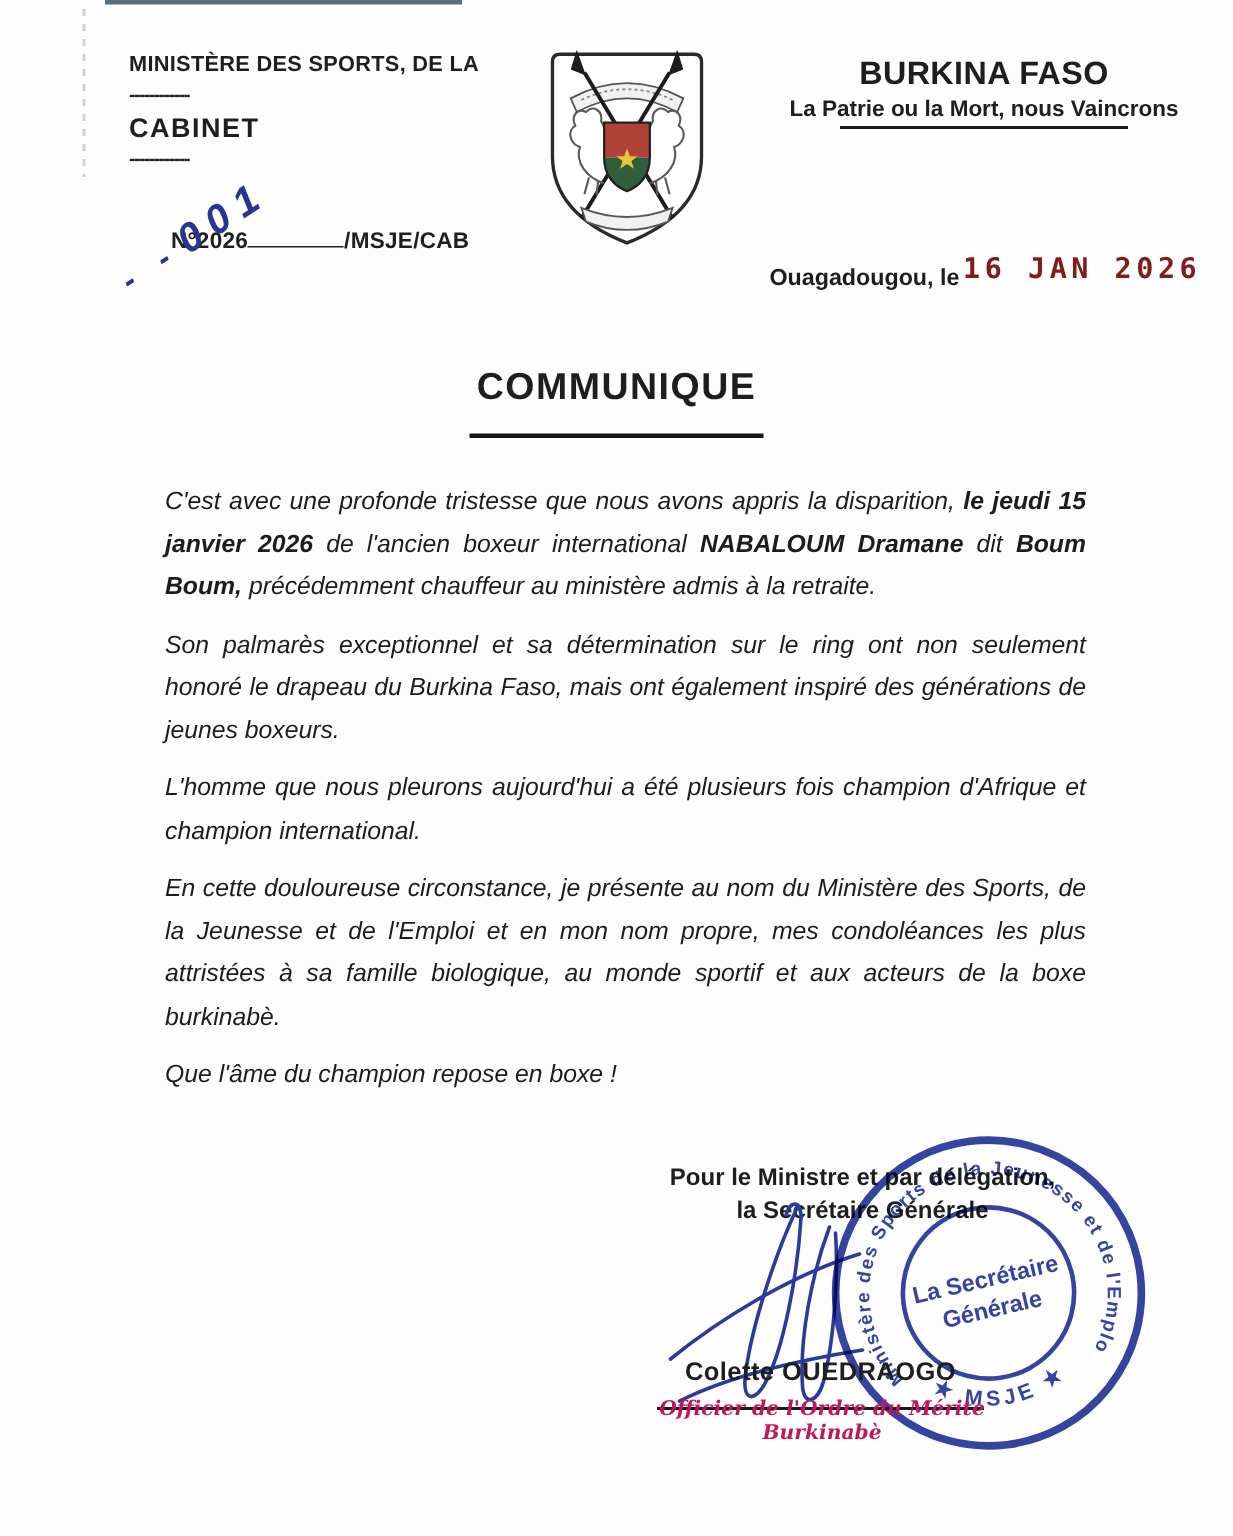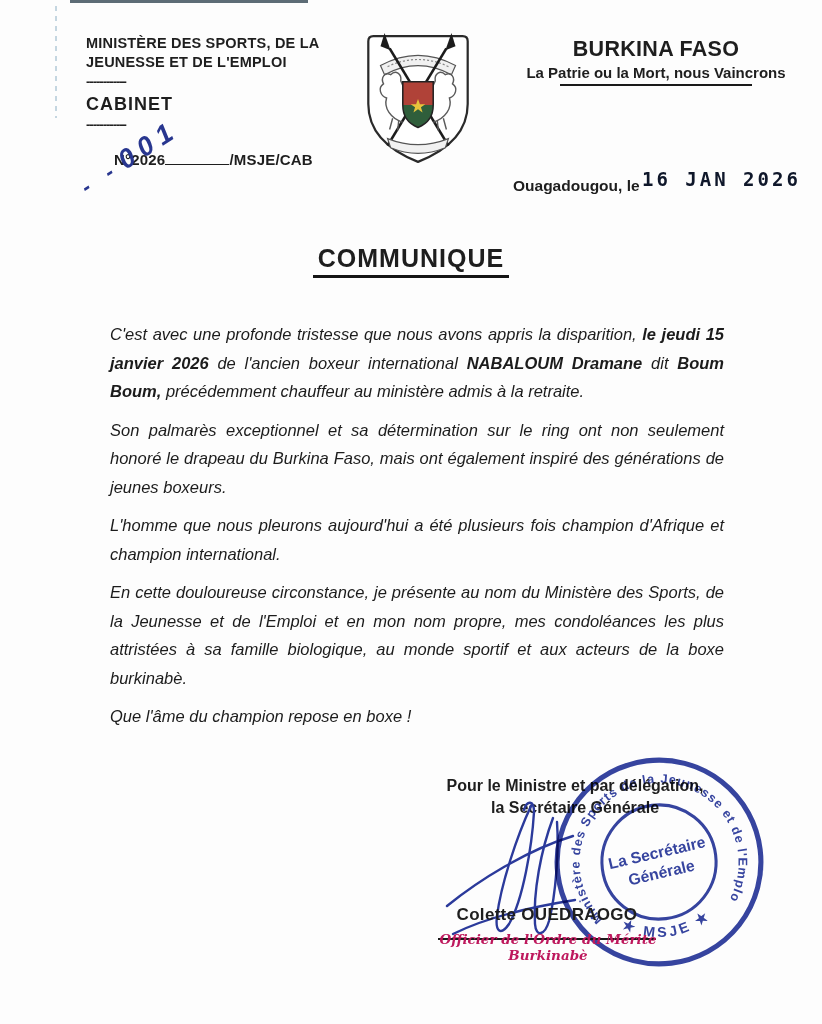--- a/index.html
+++ b/index.html
@@ -30,28 +30,28 @@
   .hand-number{
     position:absolute;left:100px;top:160px;width:150px;
     transform:rotate(-33deg);transform-origin:12px 52px;
     color:#28368f;white-space:nowrap;
   }
   .hand-number .dashes{font-size:22px;font-weight:bold;letter-spacing:7px;font-style:italic;}
   .hand-number .digits{font-size:27px;font-weight:bold;font-style:italic;letter-spacing:7px;}
   
   .dateline{position:absolute;left:513px;top:177px;font-size:15.5px;font-weight:bold;}
   .date-stamp{
-    position:absolute;left:642px;top:168px;color:#0f172a;
+    position:absolute;left:642px;top:168px;color:#7f1d1d;
     font-family:"DejaVu Sans Mono",monospace;font-weight:bold;font-size:19px;letter-spacing:3px;
   }
   
   .title-wrap{position:absolute;left:0;top:244px;width:822px;text-align:center;}
   .title{
     display:inline-block;font-size:25px;font-weight:bold;letter-spacing:1px;
-    border-bottom:3px solid #151515;padding:0 5px 2px 5px;
+    border-bottom:3px solid #151515;padding:0 5px 16px 5px;
   }
   
   .body{position:absolute;left:110px;top:320px;width:614px;font-style:italic;}
   .body p{
     margin:0 0 10px 0;font-size:16.5px;line-height:28.5px;text-align:justify;color:#1c1c1c;
   }
   .body p.last{margin-top:6px;}
   b{font-weight:bold;}
   
   .sig-lines{position:absolute;left:408px;top:775px;width:334px;text-align:center;
@@ -72,21 +72,20 @@
 </head>
 <body>
 
 <div class="page">
 
   <div class="artifact-top"></div>
   <div class="artifact-left"></div>
 
   <div class="hdr-left">
     <div class="min-line">MINISTÈRE DES SPORTS, DE LA</div>
-    <div class="min-line">JEUNESSE ET DE L'EMPLOI</div>
     <div class="sep">------------</div>
     <div class="cabinet">CABINET</div>
     <div class="sep">------------</div>
   </div>
 
   <svg class="emblem" viewBox="0 0 122 142">
     <path d="M12,16 Q12,11 17,11 L105,11 Q110,11 110,16 L110,78 C110,106 89,124 61,135 C33,124 12,106 12,78 Z" fill="#ffffff" stroke="#2a2a2a" stroke-width="2.2"></path>
     <path d="M24,40 Q61,20 98,40 L94,49 Q61,31 28,49 Z" fill="#f1f1f1" stroke="#555" stroke-width="1.2"></path>
     <path d="M31,41 Q61,27 91,41" fill="none" stroke="#888" stroke-width="1.2" stroke-dasharray="2,2"></path>
     <g stroke="#1c1c1c" stroke-width="2.6">

